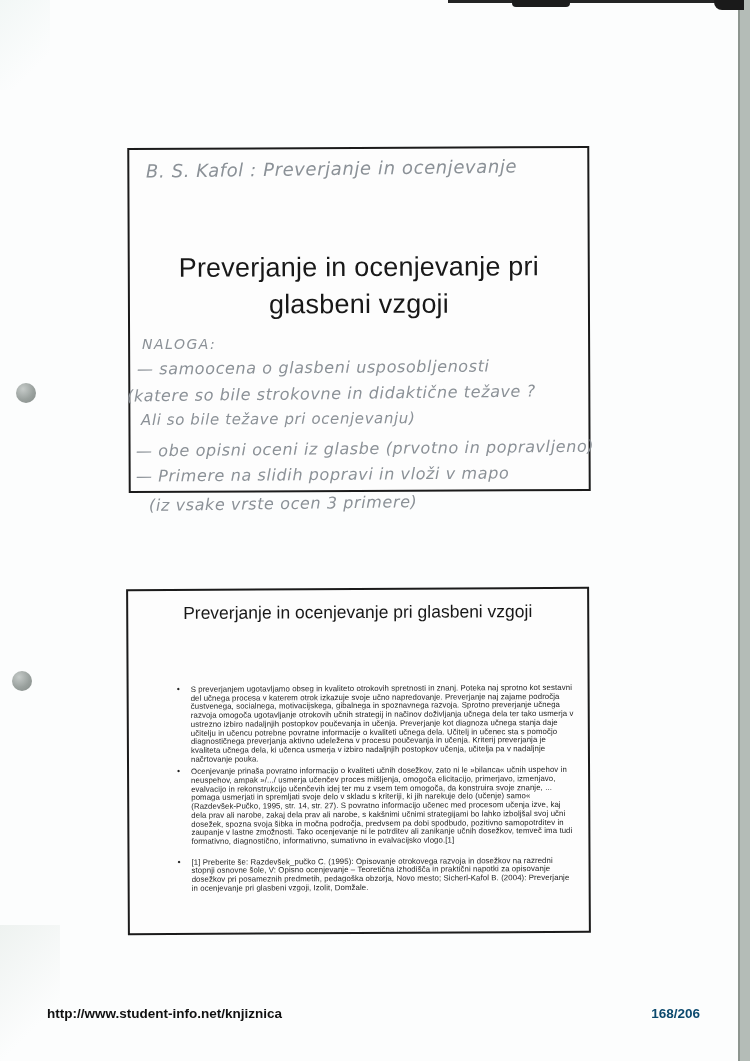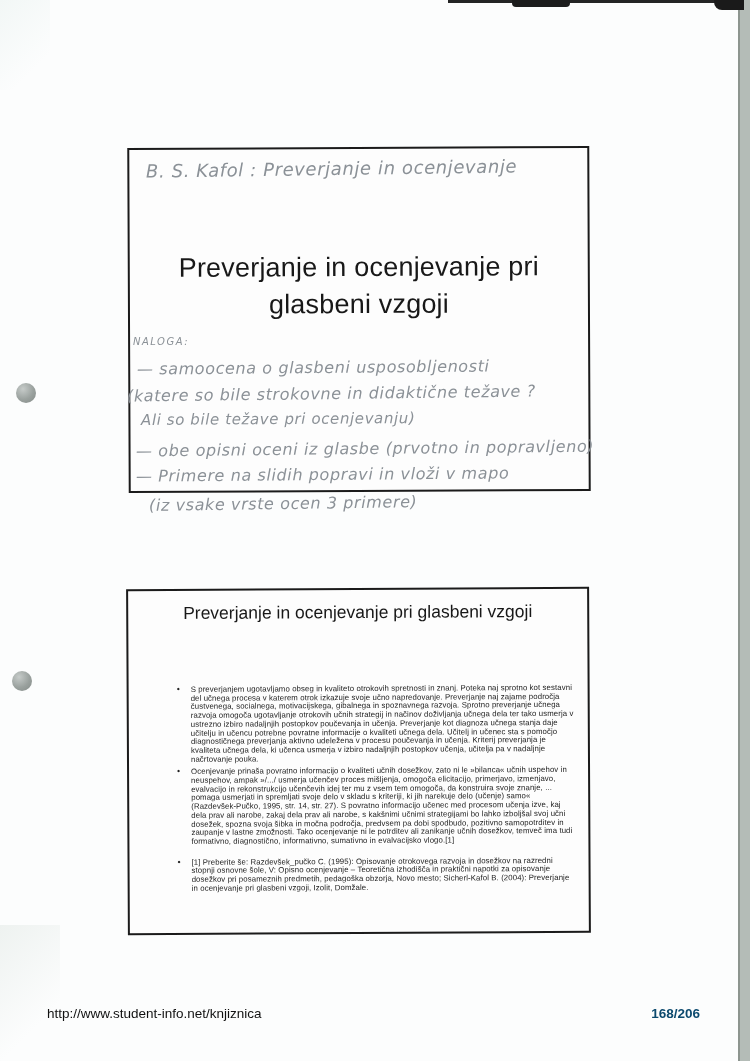--- a/index.html
+++ b/index.html
@@ -67,31 +67,31 @@
   }
   li.footnote { margin-top:12px !important; }
   li.footnote::before { top:-10px; }
 
   
   .hand {
     position:absolute; font-family:"DejaVu Sans", sans-serif; font-style:italic;
     color:#8b9197; letter-spacing:0.6px; white-space:nowrap;
   }
   .hand-header { left:146px; top:158px; font-size:18px; transform:rotate(-0.8deg); }
-  .hand-naloga { left:133px; top:336px; font-size:10px; letter-spacing:1.5px; }
+  .hand-naloga { left:142px; top:336px; font-size:14px; letter-spacing:1.5px; }
   .hand-n0 { left:137px; top:358px; font-size:16px; transform:rotate(-0.5deg); }
   .hand-n1 { left:127px; top:384px; font-size:16px; transform:rotate(-0.7deg); }
   .hand-n2 { left:141px; top:410px; font-size:15px; transform:rotate(-0.4deg); }
   .hand-n3 { left:136px; top:439px; font-size:16px; transform:rotate(-0.6deg); }
   .hand-n4 { left:136px; top:465px; font-size:16px; transform:rotate(-0.5deg); }
   .hand-n5 { left:149px; top:494px; font-size:16px; transform:rotate(-0.8deg); }
 
   
   .footer-url {
-    position:absolute; left:47px; top:1006px; font-size:13.5px; font-weight:normal; color:#111;
+    position:absolute; left:47px; top:1006px; font-size:13.5px; font-weight:bold; color:#111;
   }
   .footer-page {
     position:absolute; left:620px; top:1006px; width:80px; text-align:right;
     font-size:13.5px; font-weight:bold; color:#0c4a6e;
   }
 </style>
 </head>
 <body>
 
 <div class="page">

